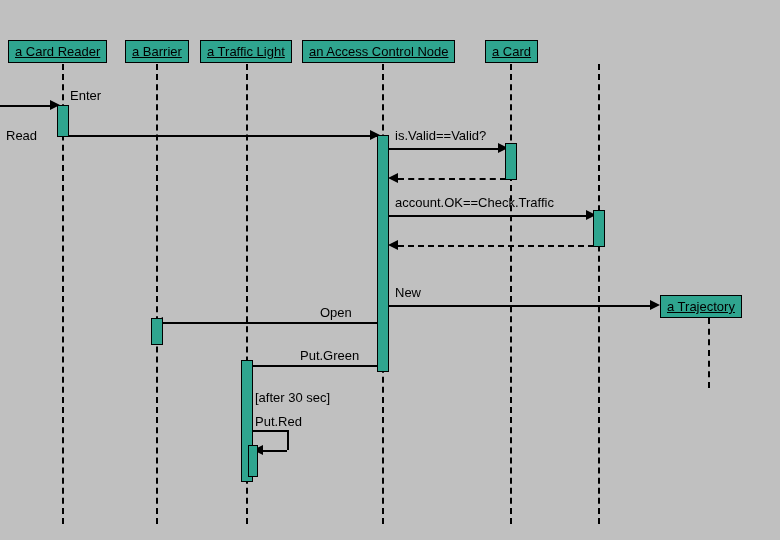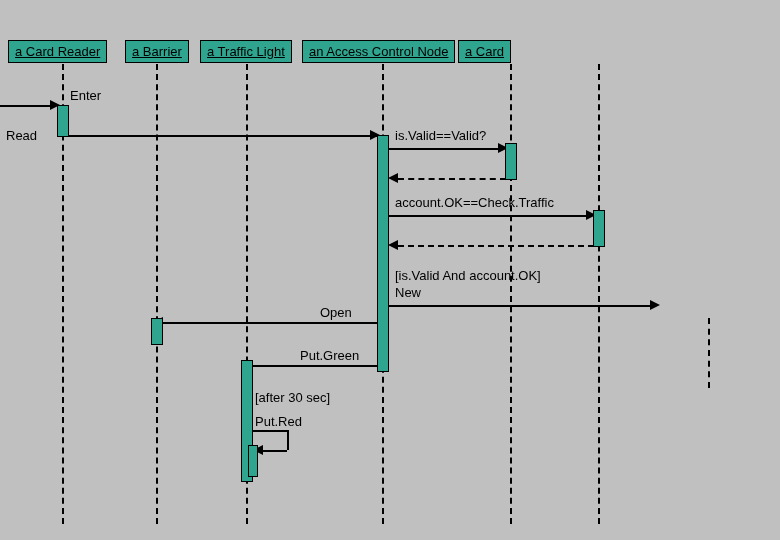--- a/index.html
+++ b/index.html
@@ -16,21 +16,21 @@
 </style>
 </head>
 <body>
 
 <div class="canvas">
 
   <div class="participant" style="left:8px;top:40px">a Card Reader</div>
   <div class="participant" style="left:125px;top:40px">a Barrier</div>
   <div class="participant" style="left:200px;top:40px">a Traffic Light</div>
   <div class="participant" style="left:302px;top:40px">an Access Control Node</div>
-  <div class="participant" style="left:458px;top:40px">a Card</div>
+  <div class="participant" style="left:485px;top:40px">a Card</div>
 
   <div class="lifeline" style="left:62px;top:64px;height:460px"></div>
   <div class="lifeline" style="left:156px;top:64px;height:460px"></div>
   <div class="lifeline" style="left:246px;top:64px;height:460px"></div>
   <div class="lifeline" style="left:382px;top:64px;height:460px"></div>
   <div class="lifeline" style="left:510px;top:64px;height:460px"></div>
   <div class="lifeline" style="left:598px;top:64px;height:460px"></div>
 
   <div class="arrow-solid" style="left:0px;top:105px;width:55px"></div>
   <div class="arrowhead-r" style="left:50px;top:100px"></div>
@@ -55,24 +55,24 @@
 
   <div class="label" style="left:395px;top:195px">account.OK==Check.Traffic</div>
   <div class="arrow-solid" style="left:388px;top:215px;width:203px"></div>
   <div class="arrowhead-r" style="left:586px;top:210px"></div>
 
   <div class="activation" style="left:593px;top:210px;height:35px"></div>
 
   <div class="arrow-dashed" style="left:398px;top:245px;width:196px"></div>
   <div class="arrowhead-l" style="left:388px;top:240px"></div>
 
-  <div class="label" style="left:395px;top:268px">[is.Valid And account.OK]</div>
   <div class="label" style="left:395px;top:285px">New</div>
   <div class="arrow-solid" style="left:388px;top:305px;width:268px"></div>
   <div class="arrowhead-r" style="left:650px;top:300px"></div>
+  <div class="create" style="left:660px;top:295px">a Trajectory</div>
   <div class="lifeline" style="left:708px;top:318px;height:70px"></div>
 
   <div class="label" style="left:320px;top:305px">Open</div>
   <div class="arrow-solid" style="left:162px;top:322px;width:215px"></div>
   <div class="arrowhead-l" style="left:153px;top:317px"></div>
   <div class="activation" style="left:151px;top:318px;height:25px"></div>
 
   <div class="label" style="left:300px;top:348px">Put.Green</div>
   <div class="arrow-solid" style="left:252px;top:365px;width:125px"></div>
   <div class="arrowhead-l" style="left:243px;top:360px"></div>

